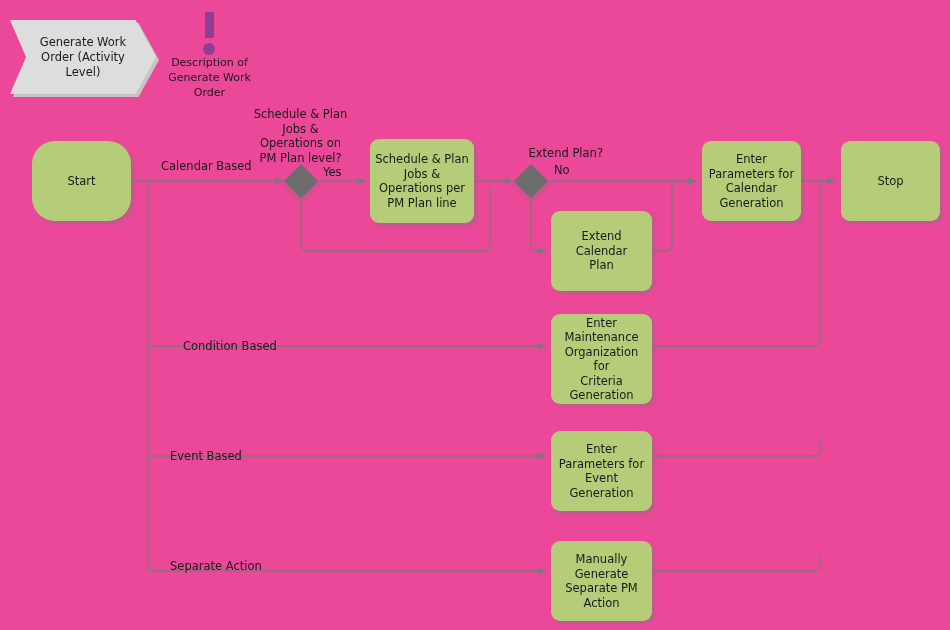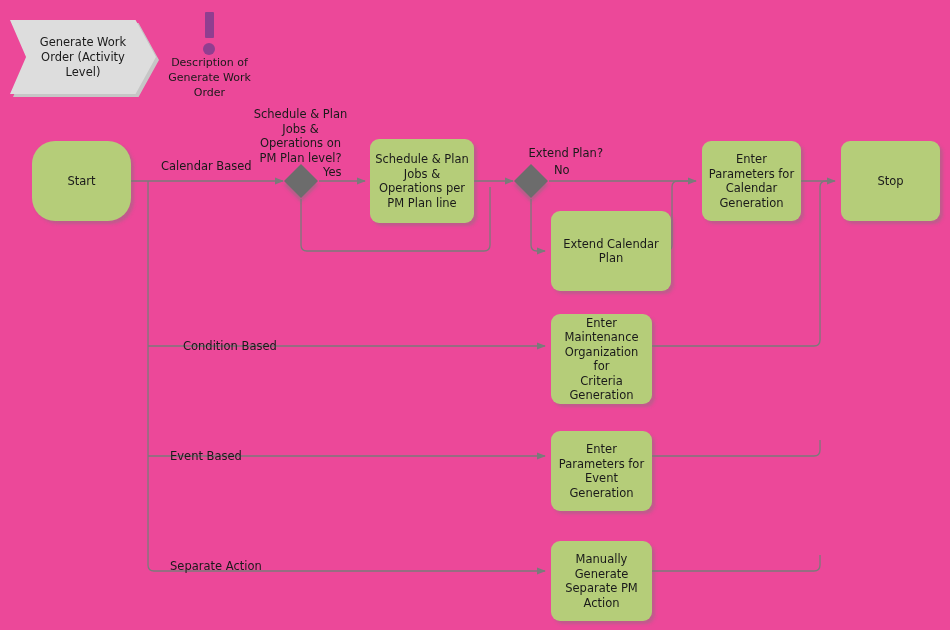--- a/index.html
+++ b/index.html
@@ -179,21 +179,21 @@
     <span class="node-label">Start</span>
   </div>
 
   <div class="node" style="left:370px; top:139px; width:104px; height:84px;">
     <span class="node-label">Schedule  &amp; Plan
 Jobs &amp;
 Operations per
 PM Plan line</span>
   </div>
 
-  <div class="node" style="left:551px; top:211px; width:120px; height:80px;">
+  <div class="node" style="left:551px; top:211px; width:101px; height:80px;">
     <span class="node-label">Extend Calendar
 Plan</span>
   </div>
 
   <div class="node" style="left:702px; top:141px; width:99px; height:80px;">
     <span class="node-label">Enter
 Parameters for
 Calendar
 Generation</span>
   </div>

